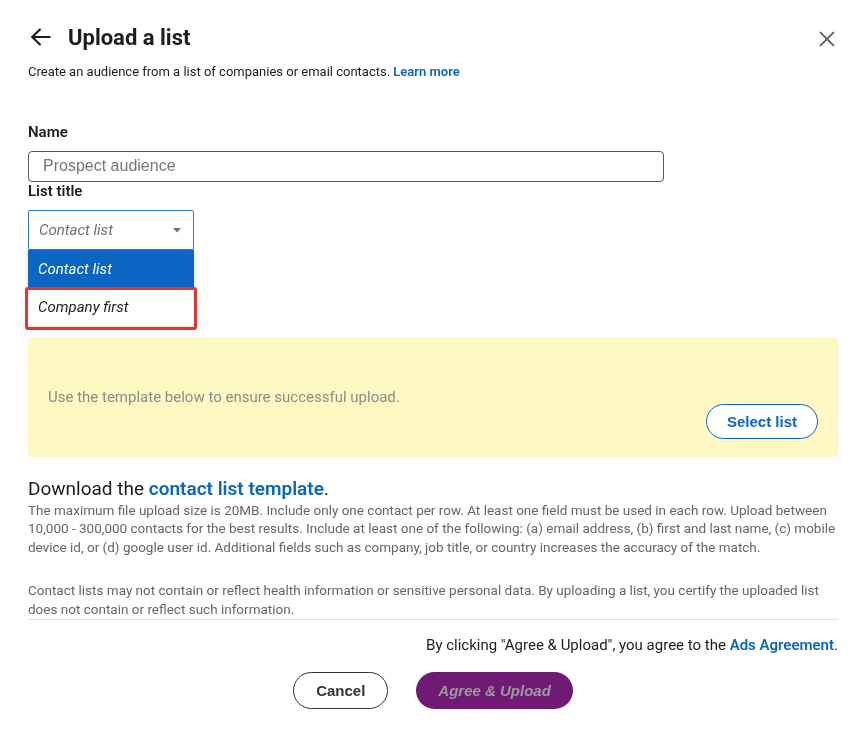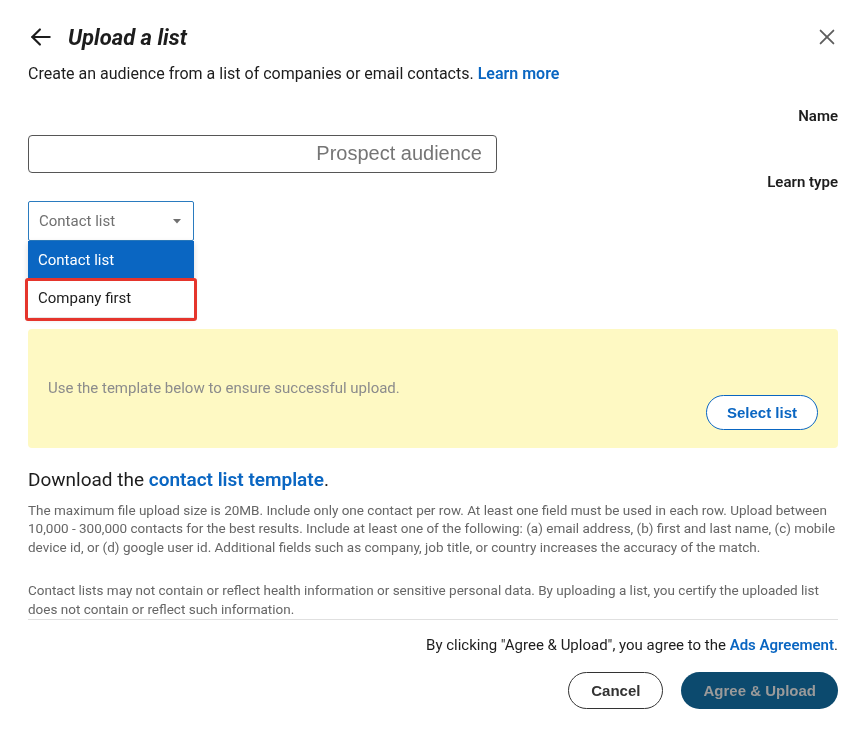--- a/index.html
+++ b/index.html
@@ -13,80 +13,78 @@
       overflow: hidden;
     }
     .modal {
       padding: 24px 28px 20px 28px;
       height: 100%;
       display: flex;
       flex-direction: column;
     }
     .header {
       display: flex;
-      align-items: center;
+      align-items: flex-end;
       gap: 14px;
       margin-bottom: 14px;
-      font-style: italic;
     }
     .back-arrow {
       cursor: pointer;
       display: inline-flex;
     }
     .title {
       font-size: 22px;
       font-weight: 700;
       color: #1d1d1d;
     }
     .close-btn {
       margin-left: auto;
       cursor: pointer;
       display: inline-flex;
       color: #5e5e5e;
     }
     .subtitle {
-      font-size: 16px;
-      color: #1d1d1d;
-      margin-bottom: 24px;
+      font-size: 13px;
+      color: #1d1d1d;
+      margin-bottom: 44px;
     }
     .link {
       color: #0a66c2;
       font-weight: 600;
       text-decoration: none;
       cursor: pointer;
     }
     .field-label {
       font-size: 15px;
       font-weight: 600;
       margin-bottom: 10px;
       color: #1d1d1d;
-      text-align: right;
     }
     .name-input {
-      width: 469px;
+      width: 636px;
       height: 52px;
       border: 1px solid #565656;
       border-radius: 4px;
       padding: 0 14px;
-      font-size: 20px;
+      font-size: 16px;
       color: #666;
       outline: none;
-      text-align: right;
     }
     .char-counter {
       width: 570px;
       text-align: right;
       font-size: 13px;
       color: #666;
       margin-top: 6px;
       margin-bottom: 28px;
     }
     .list-type-wrap {
       position: relative;
       width: 165px;
+      font-style: italic;
     }
     .list-type-select {
       width: 166px;
       height: 40px;
       border: 1px solid #2a7bbf;
       border-radius: 2px;
       padding: 0 10px;
       display: flex;
       align-items: center;
       justify-content: space-between;
@@ -160,63 +158,64 @@
       font-weight: 600;
       cursor: pointer;
       margin-top: 48px;
     }
     .download-line {
       margin-top: 20px;
       font-size: 19px;
       color: #1d1d1d;
     }
     .help-text {
-      margin-top: 10px;
+      margin-top: 1px;
       font-size: 13.5px;
       color: #666;
       line-height: 1.4;
     }
     .help-text + .help-text {
       margin-top: 24px;
     }
     .footer {
       margin-top: auto;
       border-top: 1px solid #e0e0e0;
       padding-top: 16px;
       text-align: right;
     }
     .agreement-line {
       font-size: 15px;
       color: #1d1d1d;
       margin-bottom: 18px;
     }
     .footer-buttons {
       display: flex;
-      gap: 18px;
-      justify-content: flex-end;
+      gap: 28px;
+      justify-content: center;
     }
     .cancel-btn {
       border: 1.5px solid #333;
       background: #fff;
       color: #333;
       border-radius: 22px;
       padding: 9px 22px;
       font-size: 15px;
       font-weight: 600;
       cursor: pointer;
     }
     .upload-btn {
       border: none;
-      background: #0c4a6e;
+      background: #701a75;
       color: #9a9a9a;
       border-radius: 22px;
       padding: 9px 22px;
       font-size: 15px;
       font-weight: 600;
       cursor: not-allowed;
+      font-style: italic;
     }
   </style>
 </head>
 <body>
 
 <div class="modal">
   <div class="header">
     <span class="back-arrow">
       <svg width="26" height="26" viewBox="0 0 24 24" fill="none" stroke="#1d1d1d" stroke-width="2" stroke-linecap="round" stroke-linejoin="round">
           <line x1="20" y1="12" x2="4" y2="12"></line>
@@ -232,21 +231,21 @@
     </span>
   </div>
 
   <p class="subtitle">
     <span>Create an audience from a list of companies or email contacts. </span><a class="link">Learn more</a>
   </p>
 
   <div class="field-label">Name</div>
   <input class="name-input" type="text" placeholder="Prospect audience" style="">
 
-  <div class="field-label">Learn type</div>
+  <div class="field-label">List title</div>
   <div class="list-type-wrap">
     <div class="list-type-select">
       <span class="sel-text">Contact list</span>
       <span class="chevron">
         <svg width="12" height="12" viewBox="0 0 24 24" fill="#707070">
             <polygon points="4,8 20,8 12,17"></polygon>
           </svg>
       </span>
     </div>
     <div class="dropdown">

